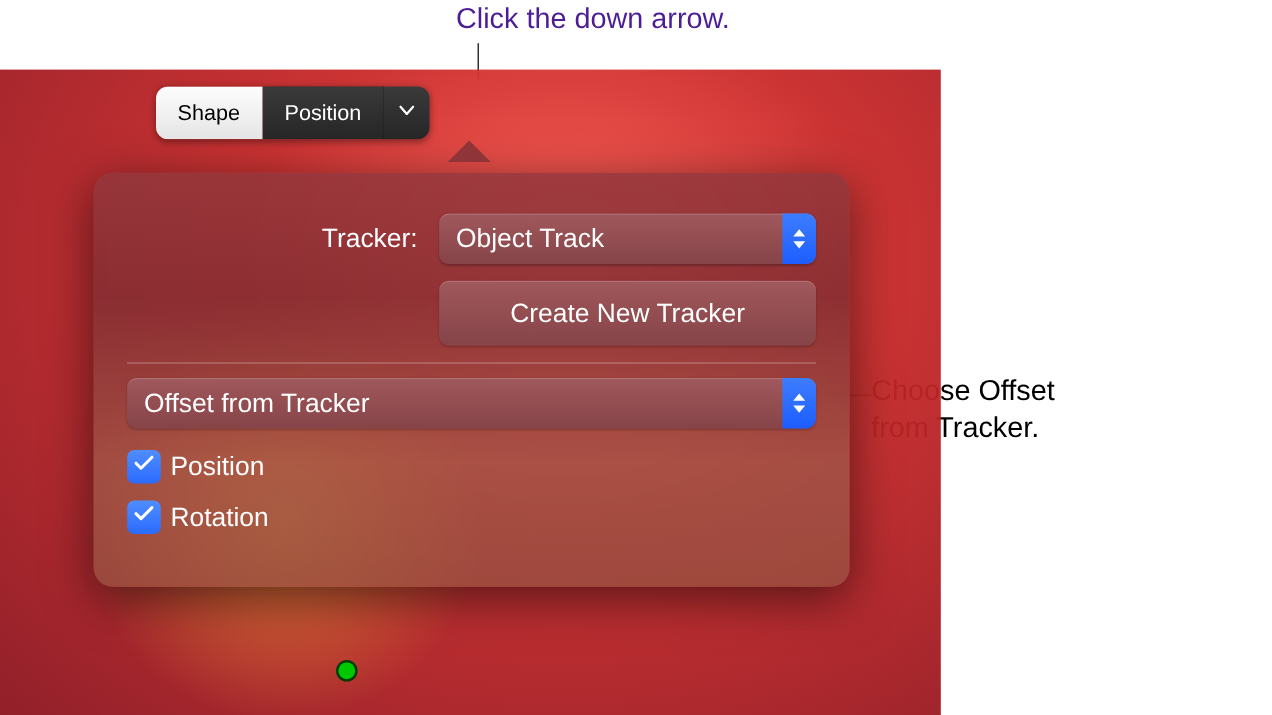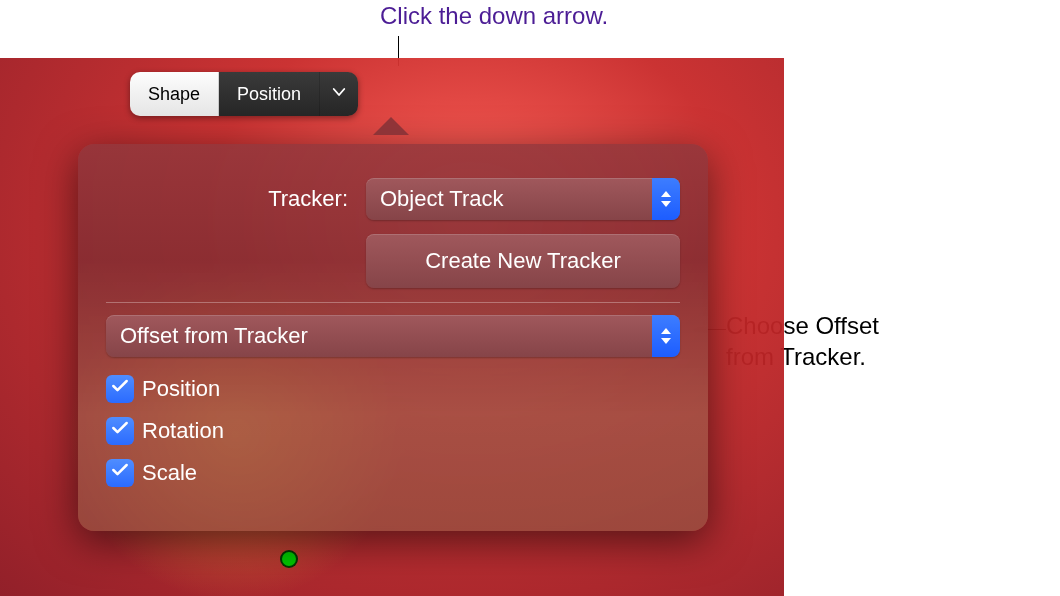--- a/index.html
+++ b/index.html
@@ -272,23 +272,15 @@
         <span>Position</span>
       </div>
       <div class="checkrow">
         <div class="checkbox">
           <span><svg viewBox="0 0 24 24">
                 <path d="M4 12l5 5L20 6" stroke="#fff" stroke-width="3" fill="none" stroke-linecap="round" stroke-linejoin="round"></path>
               </svg></span>
         </div>
         <span>Rotation</span>
       </div>
-      <div class="checkrow">
-        <div class="checkbox">
-          <span><svg viewBox="0 0 24 24">
-                <path d="M4 12l5 5L20 6" stroke="#fff" stroke-width="3" fill="none" stroke-linecap="round" stroke-linejoin="round"></path>
-              </svg></span>
-        </div>
-        <span>Scale</span>
-      </div>
     </div>
   </div>
 </div>
 
 </body></html>

